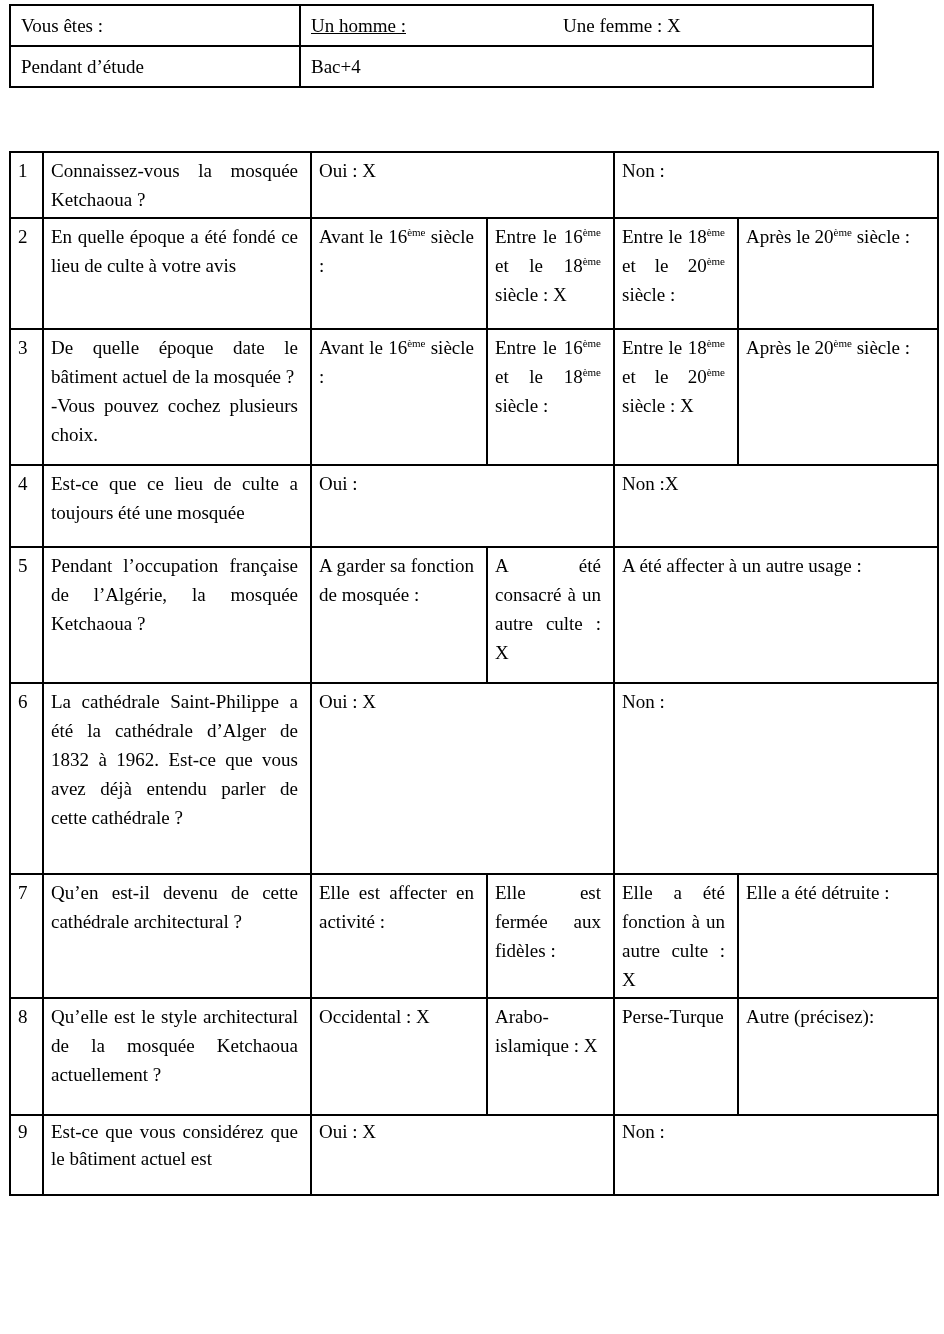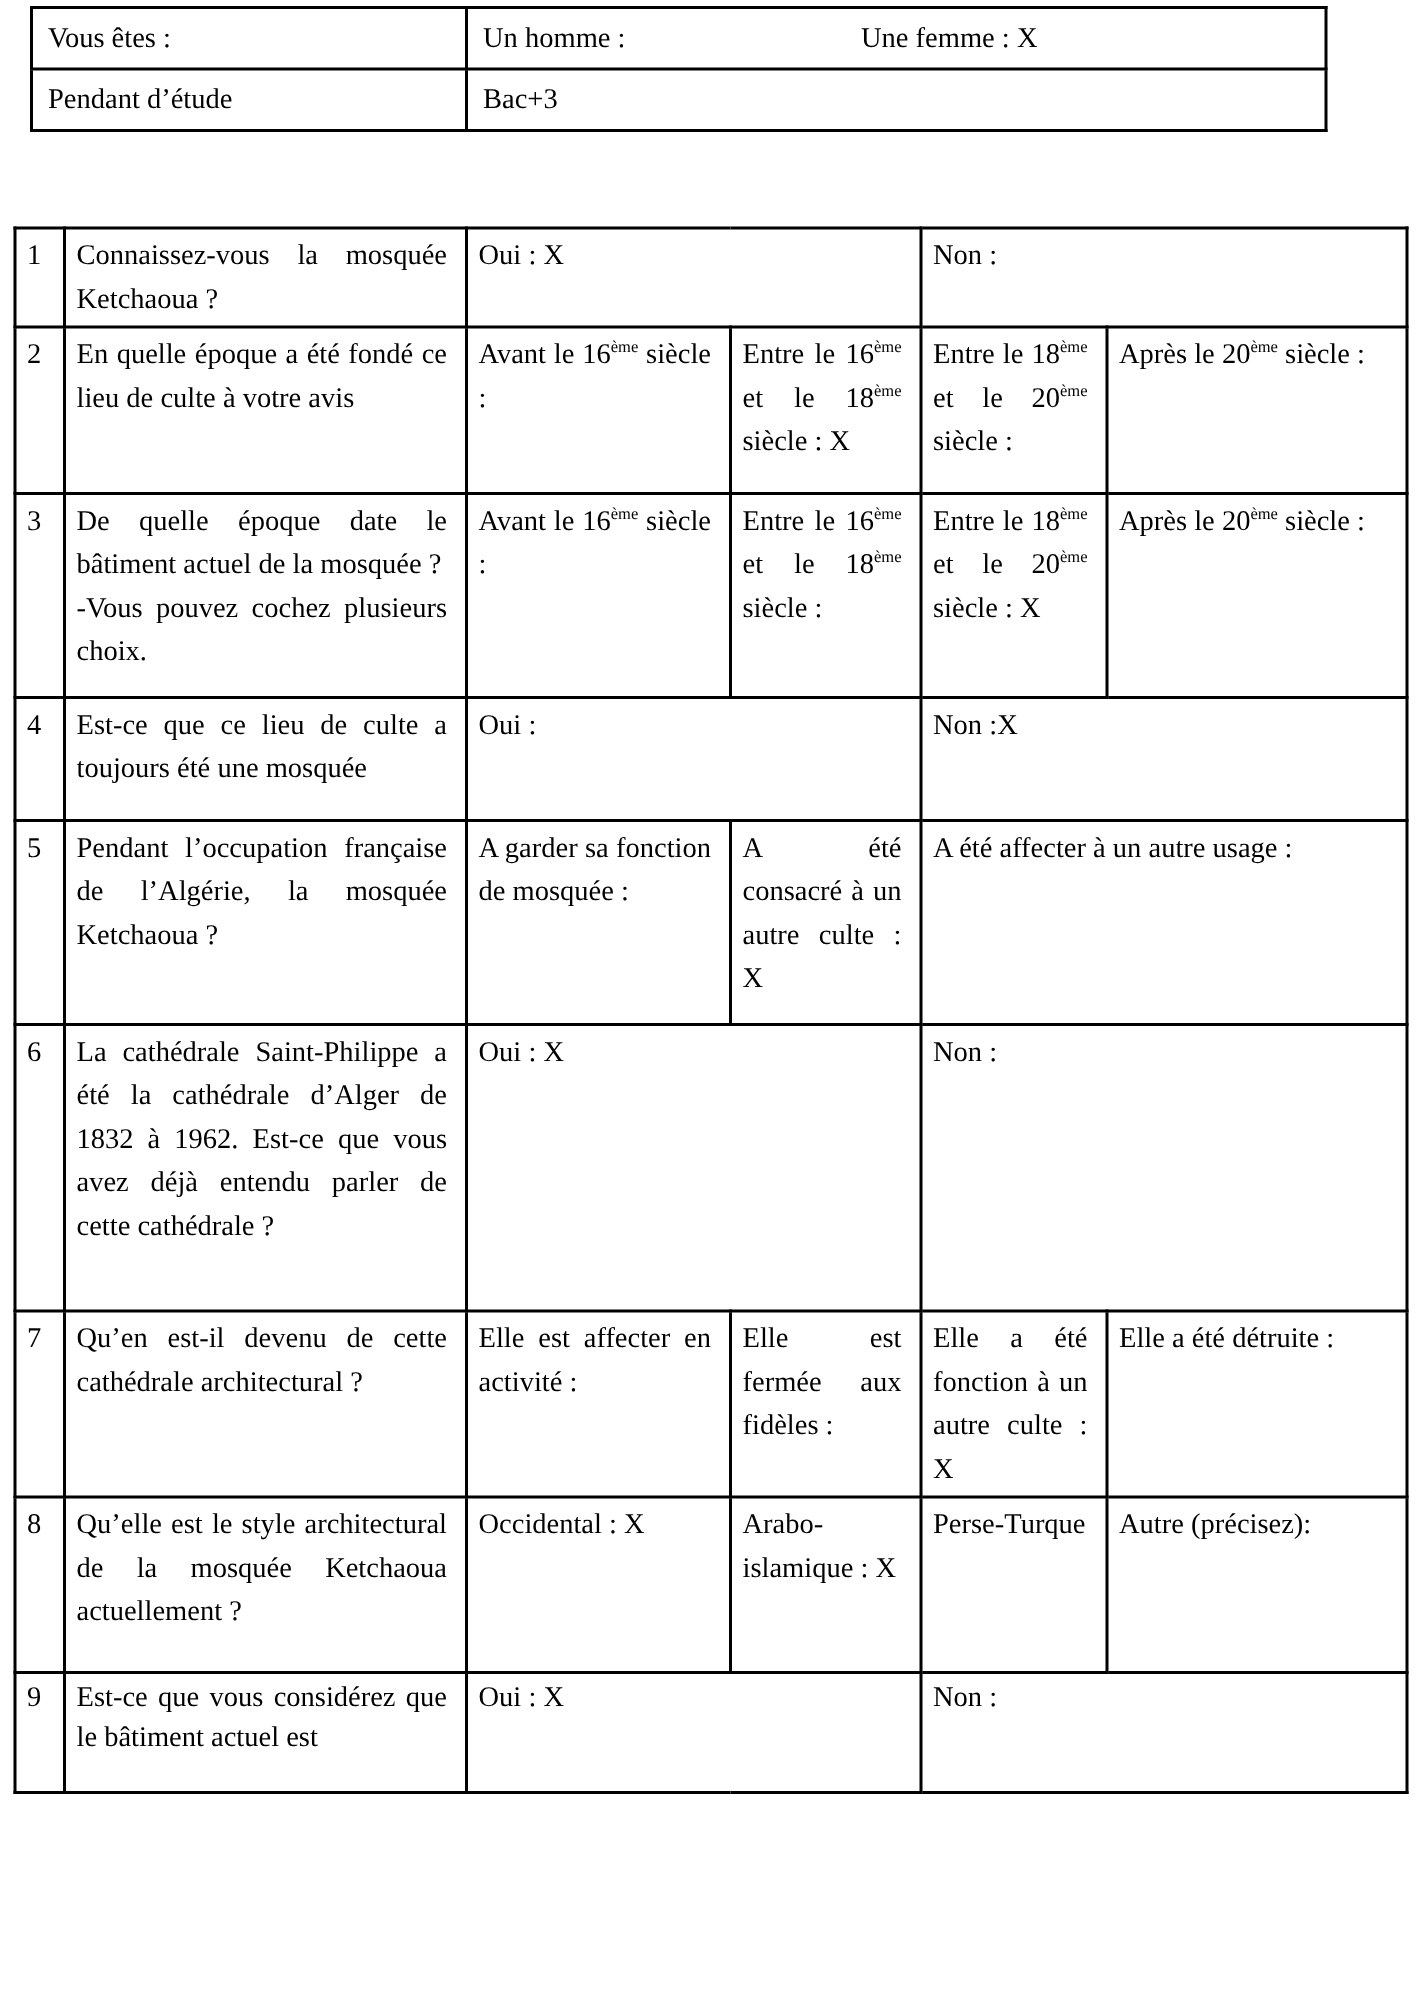--- a/index.html
+++ b/index.html
@@ -10,24 +10,24 @@
     font-family: "Liberation Serif", "DejaVu Serif", serif;
     font-size: 19px; line-height: 29px;
     overflow: hidden;
   }
   .page { position: relative; width: 944px; height: 1334px; background: #fff; }
 
   table { border-collapse: collapse; table-layout: fixed; }
   td { border: 2px solid #000; vertical-align: top; }
 
   
-  .profile { margin: 4px 0 0 20px; width: 863px; }
+  .profile { margin: 4px 0 0 9px; width: 863px; }
   .profile tr { height: 41px; }
   .profile td { vertical-align: middle; padding: 0 10px; text-align: left; white-space: nowrap; }
-  .male-opt { display: inline-block; width: 252px; }
+  .male-opt { display: inline-block; width: 252px; text-decoration: underline; }
 
   
   .quest { margin: 63px 0 0 9px; width: 928px; }
   .quest td { padding: 3px 12px 3px 7px; text-align: justify; text-justify: inter-word; }
   .qnum { text-align: left; padding-left: 7px; }
   .qcell { padding: 3px 30px 3px 7px; white-space: pre-line; }
   sup { font-size: 0.58em; line-height: 0; vertical-align: super; }
 
   .qr1 { height: 54px; }
   .qr2 { height: 111px; }
@@ -52,21 +52,21 @@
       </colgroup>
     <tbody>
       <tr>
         <td>Vous êtes :</td>
         <td>
           <span class="male-opt">Un homme :</span><span>Une femme : X</span>
         </td>
       </tr>
       <tr>
         <td>Pendant d’étude</td>
-        <td>Bac+3</td>
+        <td>Bac+4</td>
       </tr>
     </tbody>
   </table>
 
   <table class="quest">
     <colgroup>
       <col style="width:33px">
         <col style="width:268px">
         <col style="width:176px">
       <col style="width:127px">

